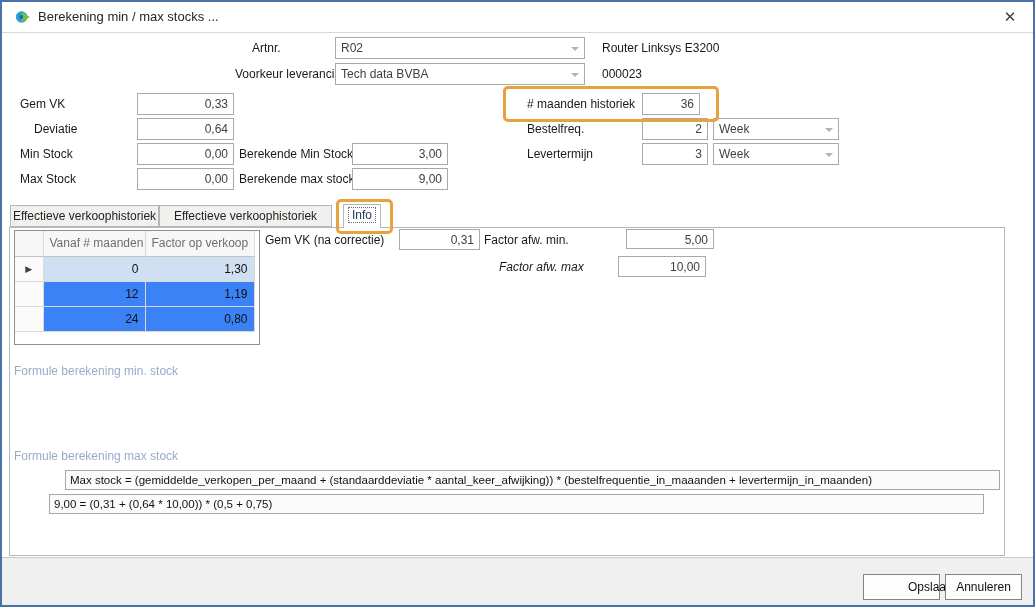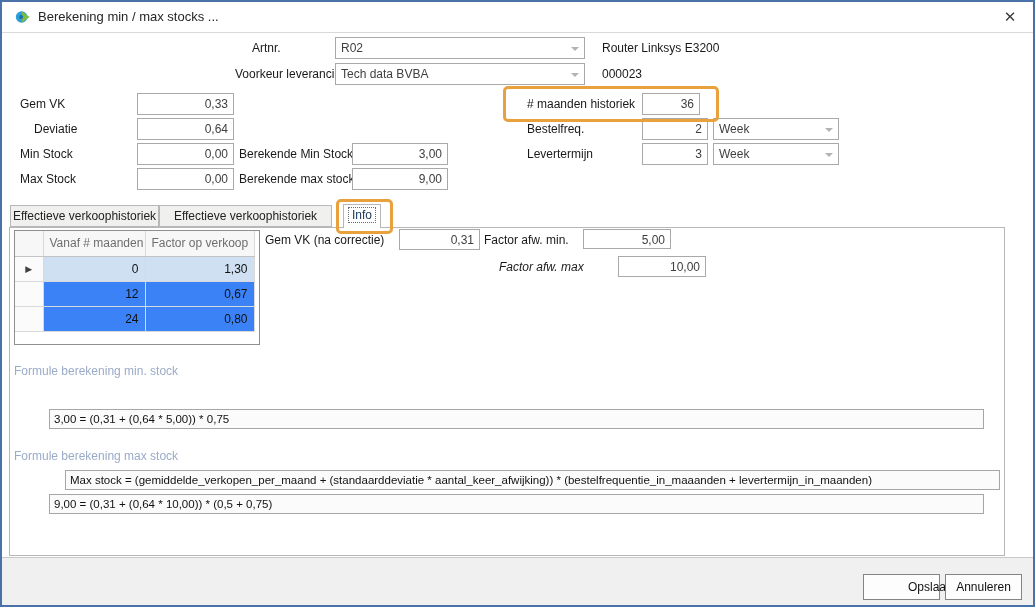--- a/index.html
+++ b/index.html
@@ -128,42 +128,41 @@
         <th style="width:109px;">Factor op verkoop</th>
       </tr>
       <tr class="sel">
         <td class="marker">▶</td>
         <td class="data">0</td>
         <td class="data">1,30</td>
       </tr>
       <tr>
         <td class="marker"></td>
         <td class="data">12</td>
-        <td class="data">0,67</td>
+        <td class="data">1,19</td>
       </tr>
       <tr>
         <td class="marker"></td>
         <td class="data">24</td>
         <td class="data">0,80</td>
       </tr>
     </tbody>
       </table>
   </div>
 
   <span class="lbl" style="left:263px; top:227px; z-index:2;">Gem VK (na correctie)</span>
   <div class="fld num" style="left:385px; top:227px; width:81px; height:21px; z-index:2;margin-left:12px;">0,31</div>
 
   <span class="lbl" style="left:474px; top:227px; z-index:2;margin-left:8px;">Factor afw. min.</span>
-  <div class="fld num" style="left:581px; top:227px; width:88px; height:20px; z-index:2;">5,00</div>
+  <div class="fld num" style="left:624px; top:227px; width:88px; height:20px; z-index:2;">5,00</div>
 
   <span class="lbl" style="left:497px; top:254px; z-index:2;font-style:italic;">Factor afw. max</span>
   <div class="fld num" style="left:616px; top:254px; width:88px; height:21px; z-index:2;">10,00</div>
 
   <span class="sect" style="left:12px; top:362px;">Formule berekening min. stock</span>
-  <div class="fbox" style="top:407px;">3,00 = (0,31 + (0,64 * 5,00)) * 0,75</div>
 
   <span class="sect" style="left:12px; top:447px;">Formule berekening max stock</span>
   <div class="fbox" style="top:468px;margin-left:16px;">Max stock = (gemiddelde_verkopen_per_maand + (standaarddeviatie * aantal_keer_afwijking)) * (bestelfrequentie_in_maaanden + levertermijn_in_maanden)</div>
   <div class="fbox" style="top:492px;">9,00 = (0,31 + (0,64 * 10,00)) * (0,5 + 0,75)</div>
 
   <div class="footer"></div>
   <div class="btn" style="left:861px;padding-left:44px;">Opslaan</div>
   <div class="btn" style="left:943px;">Annuleren</div>
 
 </div>

